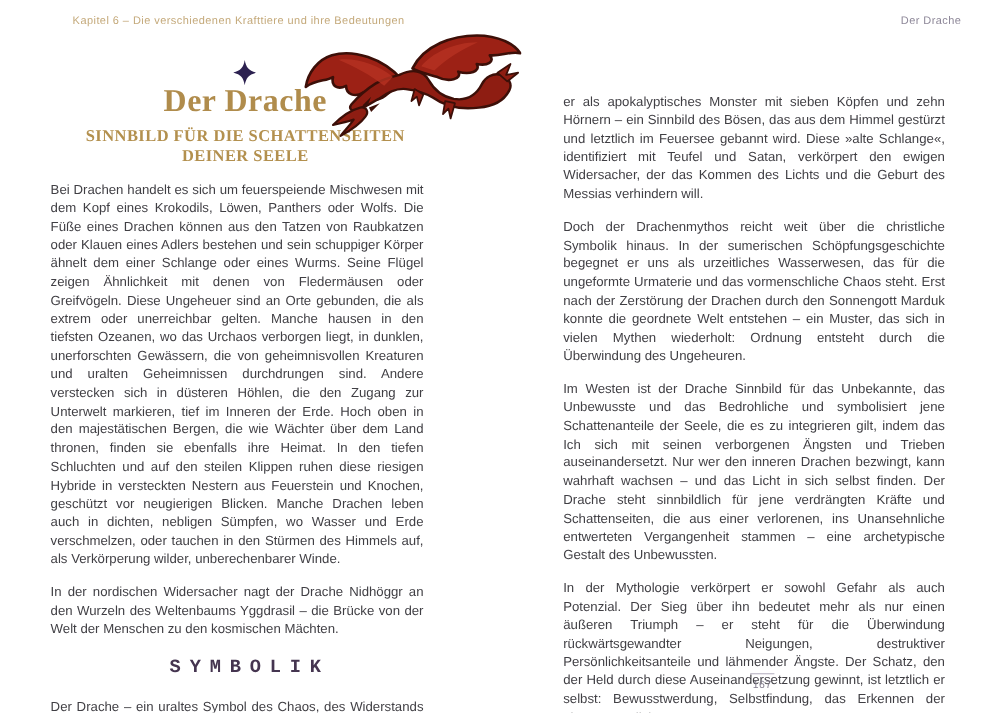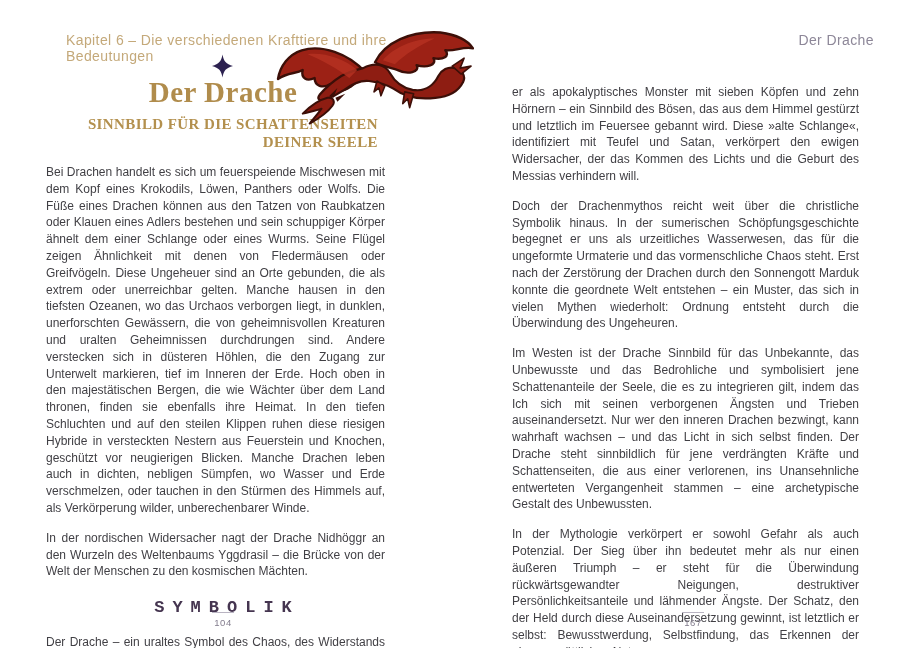--- a/index.html
+++ b/index.html
@@ -8,41 +8,41 @@
     width:913px;height:648px;
     background:#ffffff;
     overflow:hidden;
     font-family:"Liberation Sans", sans-serif;
   }
   .page{position:absolute;top:0;height:648px;}
   .page-left{left:46px;width:354px;}
   .page-right{left:512px;width:362px;}
 
   .running-head{
-    position:absolute;top:32px;
-    font-size:14px;letter-spacing:0.4px;padding-left:20px;
+    position:absolute;top:14px;
+    font-size:10px;letter-spacing:0.4px;padding-left:20px;
   }
   .running-head.rh-left{left:0;color:#c4a97a;}
   .running-head.rh-right{right:0;color:#8d8798;}
 
   .sparkle{position:absolute;left:166px;top:54px;width:21px;height:24px;}
 
   .dragon{position:absolute;left:276px;top:26px;width:198px;height:104px;z-index:2;}
 
   .chapter-title{
     position:absolute;top:76px;left:0;right:0;margin:0;
     text-align:center;
     font-family:"Liberation Serif", serif;
     font-weight:bold;font-size:29px;color:#b08c4c;
     letter-spacing:0.5px;
   }
   .chapter-subtitle{
     position:absolute;top:116px;left:22px;right:22px;margin:0 auto;
     max-width:312px;
-    text-align:right;
+    text-align:center;
     font-family:"Liberation Serif", serif;
     font-weight:bold;font-size:15px;line-height:1.18;
     color:#b3904e;letter-spacing:0.4px;
   }
 
   .body-text{
     position:absolute;left:0;right:0;
     color:#403f44;
     font-size:12px;line-height:1.4;
     text-align:justify;
@@ -89,24 +89,20 @@
 
     <h2 class="chapter-subtitle">SINNBILD FÜR DIE SCHATTENSEITEN DEINER SEELE</h2>
 
     <div class="body-text body-left">
       <p>Bei Drachen handelt es sich um feuerspeiende Mischwesen mit dem Kopf eines Krokodils, Löwen, Panthers oder Wolfs. Die Füße eines Drachen können aus den Tatzen von Raubkatzen oder Klauen eines Adlers bestehen und sein schuppiger Körper ähnelt dem einer Schlange oder eines Wurms. Seine Flügel zeigen Ähnlichkeit mit denen von Fledermäusen oder Greifvögeln. Diese Ungeheuer sind an Orte gebunden, die als extrem oder unerreichbar gelten. Manche hausen in den tiefsten Ozeanen, wo das Urchaos verborgen liegt, in dunklen, unerforschten Gewässern, die von geheimnisvollen Kreaturen und uralten Geheimnissen durchdrungen sind. Andere verstecken sich in düsteren Höhlen, die den Zugang zur Unterwelt markieren, tief im Inneren der Erde. Hoch oben in den majestätischen Bergen, die wie Wächter über dem Land thronen, finden sie ebenfalls ihre Heimat. In den tiefen Schluchten und auf den steilen Klippen ruhen diese riesigen Hybride in versteckten Nestern aus Feuerstein und Knochen, geschützt vor neugierigen Blicken. Manche Drachen leben auch in dichten, nebligen Sümpfen, wo Wasser und Erde verschmelzen, oder tauchen in den Stürmen des Himmels auf, als Verkörperung wilder, unberechenbarer Winde.</p>
       <p>In der nordischen Widersacher nagt der Drache Nidhöggr an den Wurzeln des Weltenbaums Yggdrasil – die Brücke von der Welt der Menschen zu den kosmischen Mächten.</p>
       <h3 class="section-heading">SYMBOLIK</h3>
       <p>Der Drache – ein uraltes Symbol des Chaos, des Widerstands und der inneren Dunkelheit – tritt in vielen Kulturen als mythisches Wesen auf, das die Kräfte des Lichts herausfordert. In der geheimen Offenbarung der Bibel erscheint</p>
     </div>
 
-    <div class="page-footer">
-      <span class="rule"></span>
-      <span>104</span>
-    </div>
   </section>
 
   <svg class="dragon" viewBox="0 0 200 104" aria-hidden="true">
 
     <path d="M100 36 C110 16 136 4 166 6 C181 8 193 13 199 22 C188 20 182 25 171 24 C176 30 169 34 159 32 C163 39 152 42 142 39 C146 46 133 49 123 44 C113 41 104 39 100 36 Z" fill="#9c2115" stroke="#3c0f08" stroke-width="2.4" stroke-linejoin="round"></path>
 
     <path d="M90 46 C73 27 46 18 26 24 C13 28 4 40 2 53 C12 46 20 48 27 44 C25 52 31 56 39 52 C39 60 47 63 55 58 C57 66 67 67 75 61 C82 56 88 50 90 46 Z" fill="#9c2115" stroke="#3c0f08" stroke-width="2.4" stroke-linejoin="round"></path>
 
     <path d="M88 42 C100 36 110 38 115 47 C120 56 128 62 138 64 C150 66 159 60 164 50 C167 44 174 40 181 42 C188 44 192 50 189 56 C184 66 173 71 161 72 C145 74 130 71 119 63 C111 58 102 56 94 55 C85 54 77 58 69 64 C63 68 55 72 49 74 C44 76 41 73 44 69 C50 62 58 55 66 50 C73 46 80 44 88 42 Z" fill="#8e1d12" stroke="#3c0f08" stroke-width="2.2" stroke-linejoin="round"></path>
 

